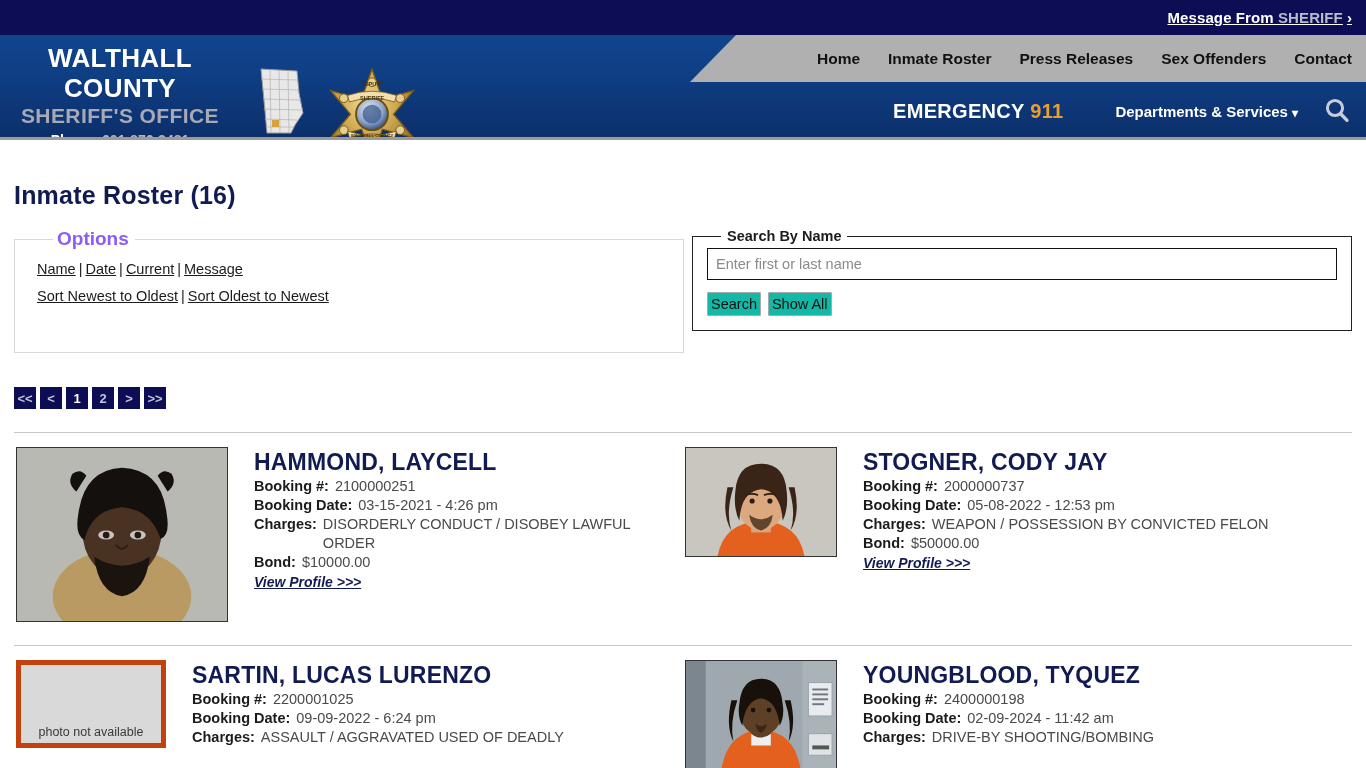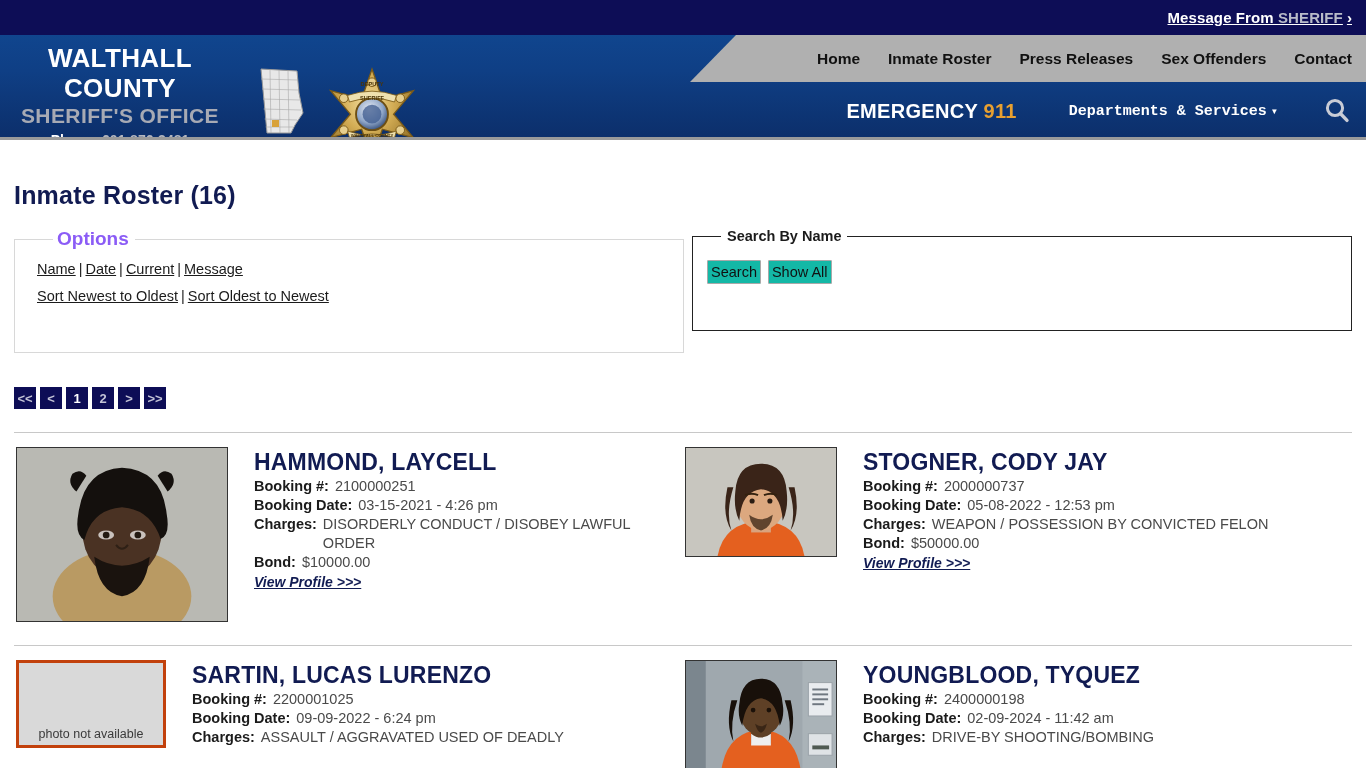--- a/index.html
+++ b/index.html
@@ -130,24 +130,23 @@
     letter-spacing: .3px;
     margin-right: 52px;
     white-space: nowrap;
   }
   .emergency .num { color: #e8a030; }
   .depts {
     font-size: 15px;
     font-weight: bold;
     color: #ffffff;
     font-stretch: condensed;
-    margin-right: 44px;
+    margin-right: 24px;
     white-space: nowrap;
     cursor: pointer;
-    font-family: Liberation Mono, monospace;
   }
   .depts .caret { font-size: 12px; margin-left: 4px; }
   .searchicon { width: 30px; height: 30px; cursor: pointer; }
 
   
   .main { position: relative; width: 100%; padding: 0 14px; }
 
   .page-title {
     font-size: 25px;
     font-weight: bold;
@@ -266,21 +265,21 @@
   }
   .photo.small {
     width: 152px;
     height: 110px;
     margin-left: 2px;
   }
   .photo.ph {
     width: 150px;
     height: 88px;
     background: #d9d9d9;
-    border: 3px solid #c2410c;
+    border: 5px solid #c2410c;
     position: relative;
     margin-left: 2px;
   }
   .photo.ph span {
     position: absolute;
     bottom: 4px; left: 0; right: 0;
     text-align: center;
     font-size: 12.5px;
     color: #3a3a3a;
     font-stretch: condensed;
@@ -427,20 +426,21 @@
       <div class="opt-row">
         <a href="#">Name</a><span class="sep">|</span><a href="#">Date</a><span class="sep">|</span><a href="#">Current</a><span class="sep">|</span><a href="#">Message</a>
       </div>
       <div class="opt-row">
         <a href="#">Sort Newest to Oldest</a><span class="sep">|</span><a href="#">Sort Oldest to Newest</a>
       </div>
     </fieldset>
 
     <fieldset class="search-box">
       <legend>Search By Name</legend>
+      <input class="search-input" type="text" placeholder="Enter first or last name" style="">
       <div class="btn-row">
         <button class="btn">Search</button>
         <button class="btn">Show All</button>
       </div>
     </fieldset>
   </div>
 
   <div class="pager">
     <a class="pg dim" href="#">&lt;&lt;</a>
     <a class="pg dim" href="#">&lt;</a>

